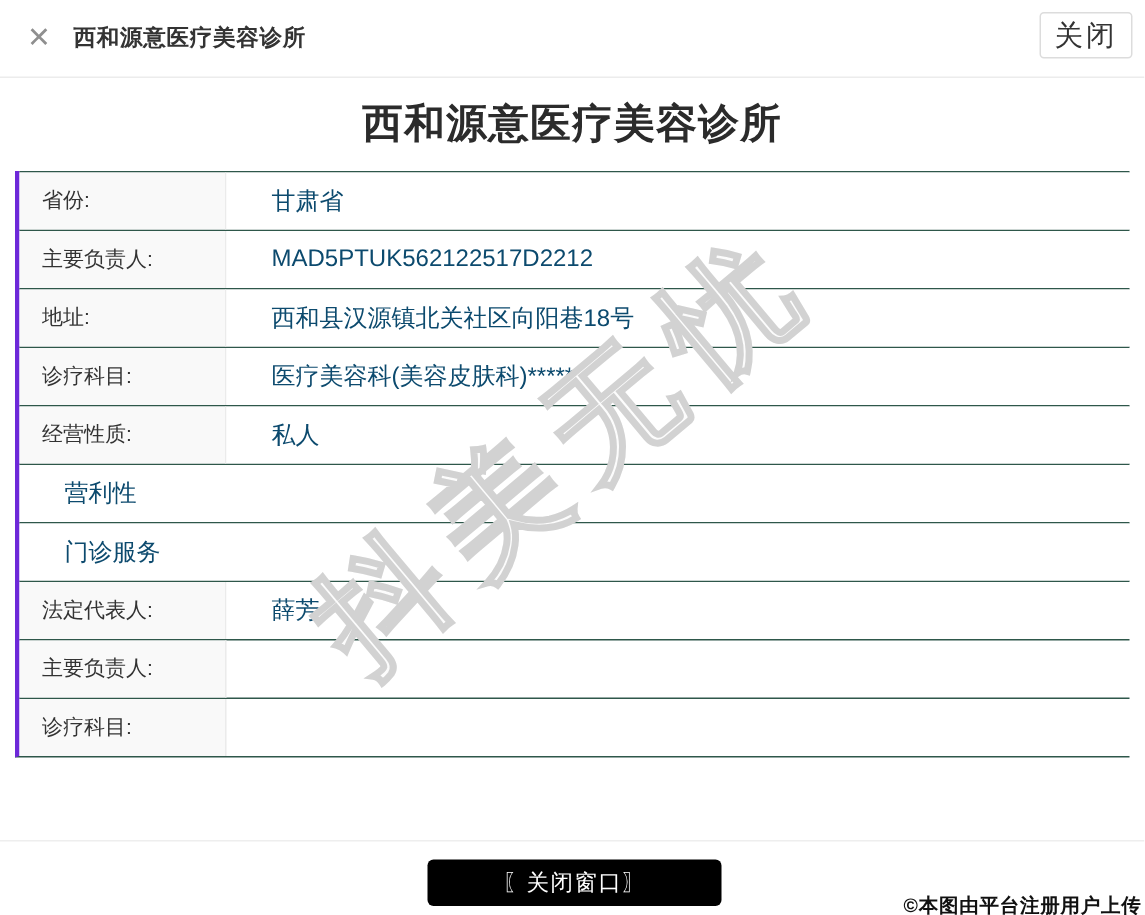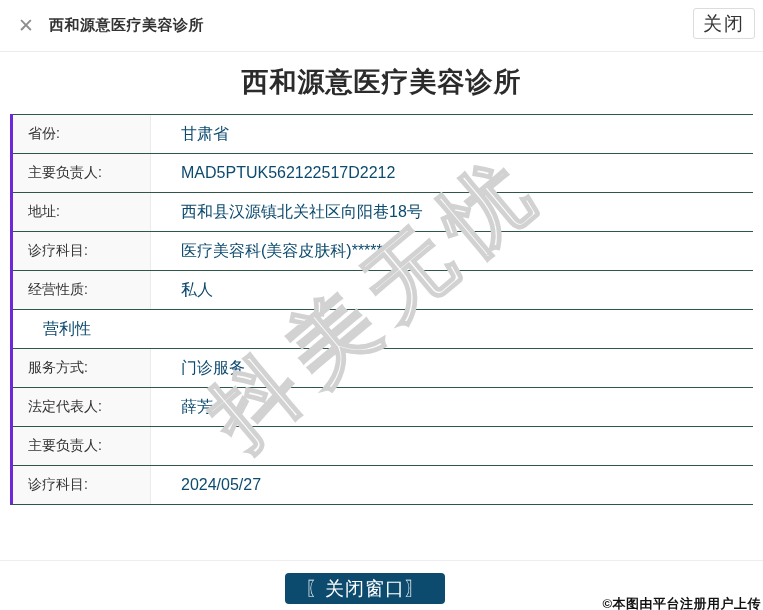--- a/index.html
+++ b/index.html
@@ -117,27 +117,27 @@
     position: absolute;
     left: 0;
     top: 560px;
     width: 763px;
     border-top: 1px solid #eeeeee;
   }
   .close-window-btn {
     position: absolute;
     left: 285px;
     top: 573px;
-    width: 160px;
+    width: 196px;
     height: 31px;
-    background: #0c4a6e;
+    background: #000000;
     border: none;
     border-radius: 4px;
     color: #ffffff;
-    font-size: 19px;
+    font-size: 15px;
     display: flex;
     align-items: center;
     justify-content: center;
     cursor: pointer;
     letter-spacing: 1px;
     z-index: 6;
   }
   .copyright {
     position: absolute;
     right: 2px;
@@ -187,36 +187,34 @@
   <div class="info-row">
     <div class="cell-label">经营性质:</div>
     <div class="cell-value">私人</div>
   </div>
 
   <div class="info-row">
     <div class="cell-value">营利性</div>
   </div>
 
   <div class="info-row">
-    <div class="cell-label">服务方式:</div>
     <div class="cell-value">门诊服务</div>
   </div>
 
   <div class="info-row">
     <div class="cell-label">法定代表人:</div>
     <div class="cell-value">薛芳</div>
   </div>
 
   <div class="info-row">
     <div class="cell-label">主要负责人:</div>
   </div>
 
   <div class="info-row">
     <div class="cell-label">诊疗科目:</div>
-    <div class="cell-value">2024/05/27</div>
   </div>
 </div>
 </div>
 
 <div class="watermark">抖美无忧</div>
 
 <div class="bottom-sep"></div>
 <button class="close-window-btn">〖关闭窗口〗</button>
 <div class="copyright">©本图由平台注册用户上传</div>
 

